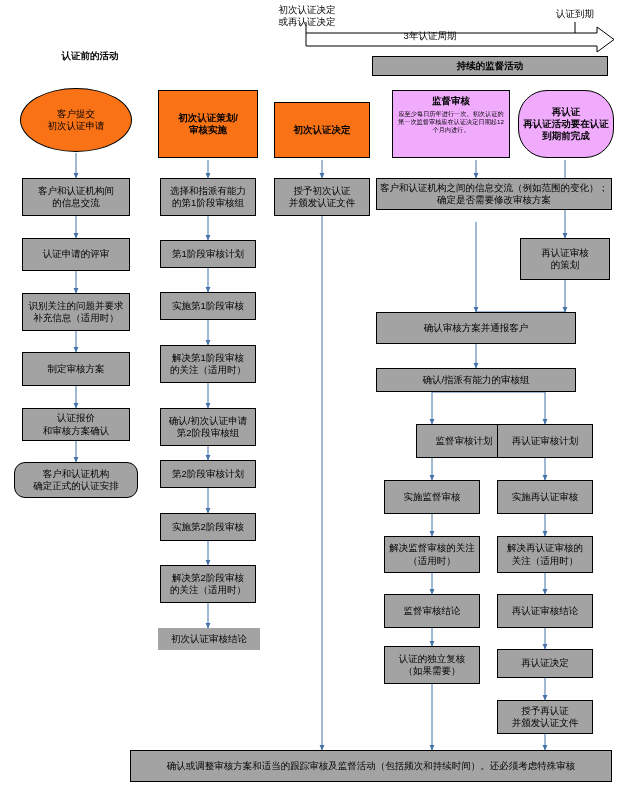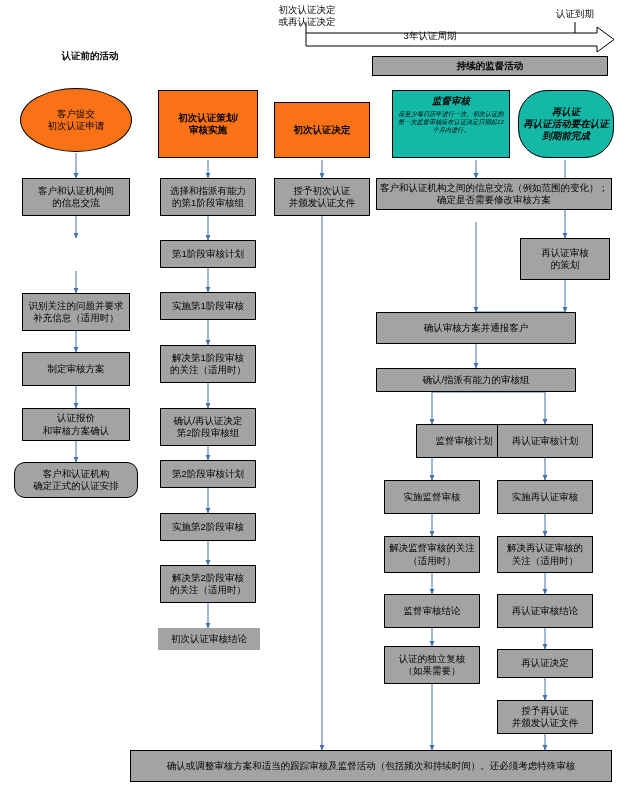--- a/index.html
+++ b/index.html
@@ -10,21 +10,21 @@
   }
   #canvas{position:absolute;left:0;top:0;width:633px;height:788px;}
   .node{
     position:absolute;box-sizing:border-box;
     border:1px solid #000;background:#a3a3a3;
     display:flex;align-items:center;justify-content:center;text-align:center;
     font-size:9.5px;line-height:1.28;padding:1px 2px;
     white-space:pre-line;
   }
   .node.gray{background:#f97316;}
-  .node.blue{background:#14b8a6;font-style:italic;}
+  .node.blue{background:#f0abfc;}
   .node.bold{font-weight:bold;}
   .node.thick{border-width:1.6px;}
   .node.round{border-radius:11px;}
   .node.ellipse{border-radius:50%;}
   .node.noborder{border:none;}
   .label{
     position:absolute;font-size:9.5px;line-height:1.3;
     text-align:center;white-space:pre-line;
   }
   .label.bold{font-weight:bold;}
@@ -125,34 +125,35 @@
   <div class="node blue thick" style="left:392px;top:90px;width:118px;height:68px;flex-direction:column;justify-content:flex-start;padding-top:4px;">
     <span class="bold" style="font-weight:bold;font-size:9.5px;">监督审核</span>
     <span class="tiny" style="margin-top:3px;display:block;width:106px;">应至少每日历年进行一次。初次认证的第一次监督审核应在认证决定日期起12个月内进行。</span>
   </div>
 
   <div class="node blue bold thick" style="left:518px;top:90px;width:96px;height:68px;border-radius:29px;">再认证
 再认证活动要在认证到期前完成</div>
 
   <div class="node" style="left:22px;top:178px;width:108px;height:38px;">客户和认证机构间
 的信息交流</div>
+  <div class="node" style="left:22px;top:238px;width:108px;height:33px;">认证申请的评审</div>
   <div class="node" style="left:22px;top:293px;width:108px;height:38px;">识别关注的问题并要求补充信息（适用时）</div>
   <div class="node" style="left:22px;top:352px;width:108px;height:34px;">制定审核方案</div>
   <div class="node" style="left:22px;top:408px;width:108px;height:33px;">认证报价
 和审核方案确认</div>
   <div class="node round" style="left:14px;top:462px;width:124px;height:36px;">客户和认证机构
 确定正式的认证安排</div>
 
   <div class="node" style="left:160px;top:178px;width:96px;height:38px;">选择和指派有能力
 的第1阶段审核组</div>
   <div class="node" style="left:160px;top:240px;width:96px;height:28px;">第1阶段审核计划</div>
   <div class="node" style="left:160px;top:292px;width:96px;height:28px;">实施第1阶段审核</div>
   <div class="node" style="left:160px;top:345px;width:96px;height:38px;">解决第1阶段审核
 的关注（适用时）</div>
-  <div class="node" style="left:160px;top:408px;width:96px;height:38px;">确认/再认证决定
+  <div class="node" style="left:160px;top:408px;width:96px;height:38px;">确认/初次认证申请
 第2阶段审核组</div>
   <div class="node" style="left:160px;top:460px;width:96px;height:28px;">第2阶段审核计划</div>
   <div class="node" style="left:160px;top:513px;width:96px;height:28px;">实施第2阶段审核</div>
   <div class="node" style="left:160px;top:565px;width:96px;height:38px;">解决第2阶段审核
 的关注（适用时）</div>
   <div class="node noborder" style="left:158px;top:628px;width:102px;height:22px;">初次认证审核结论</div>
 
   <div class="node" style="left:274px;top:178px;width:96px;height:38px;">授予初次认证
 并颁发认证文件</div>
 

